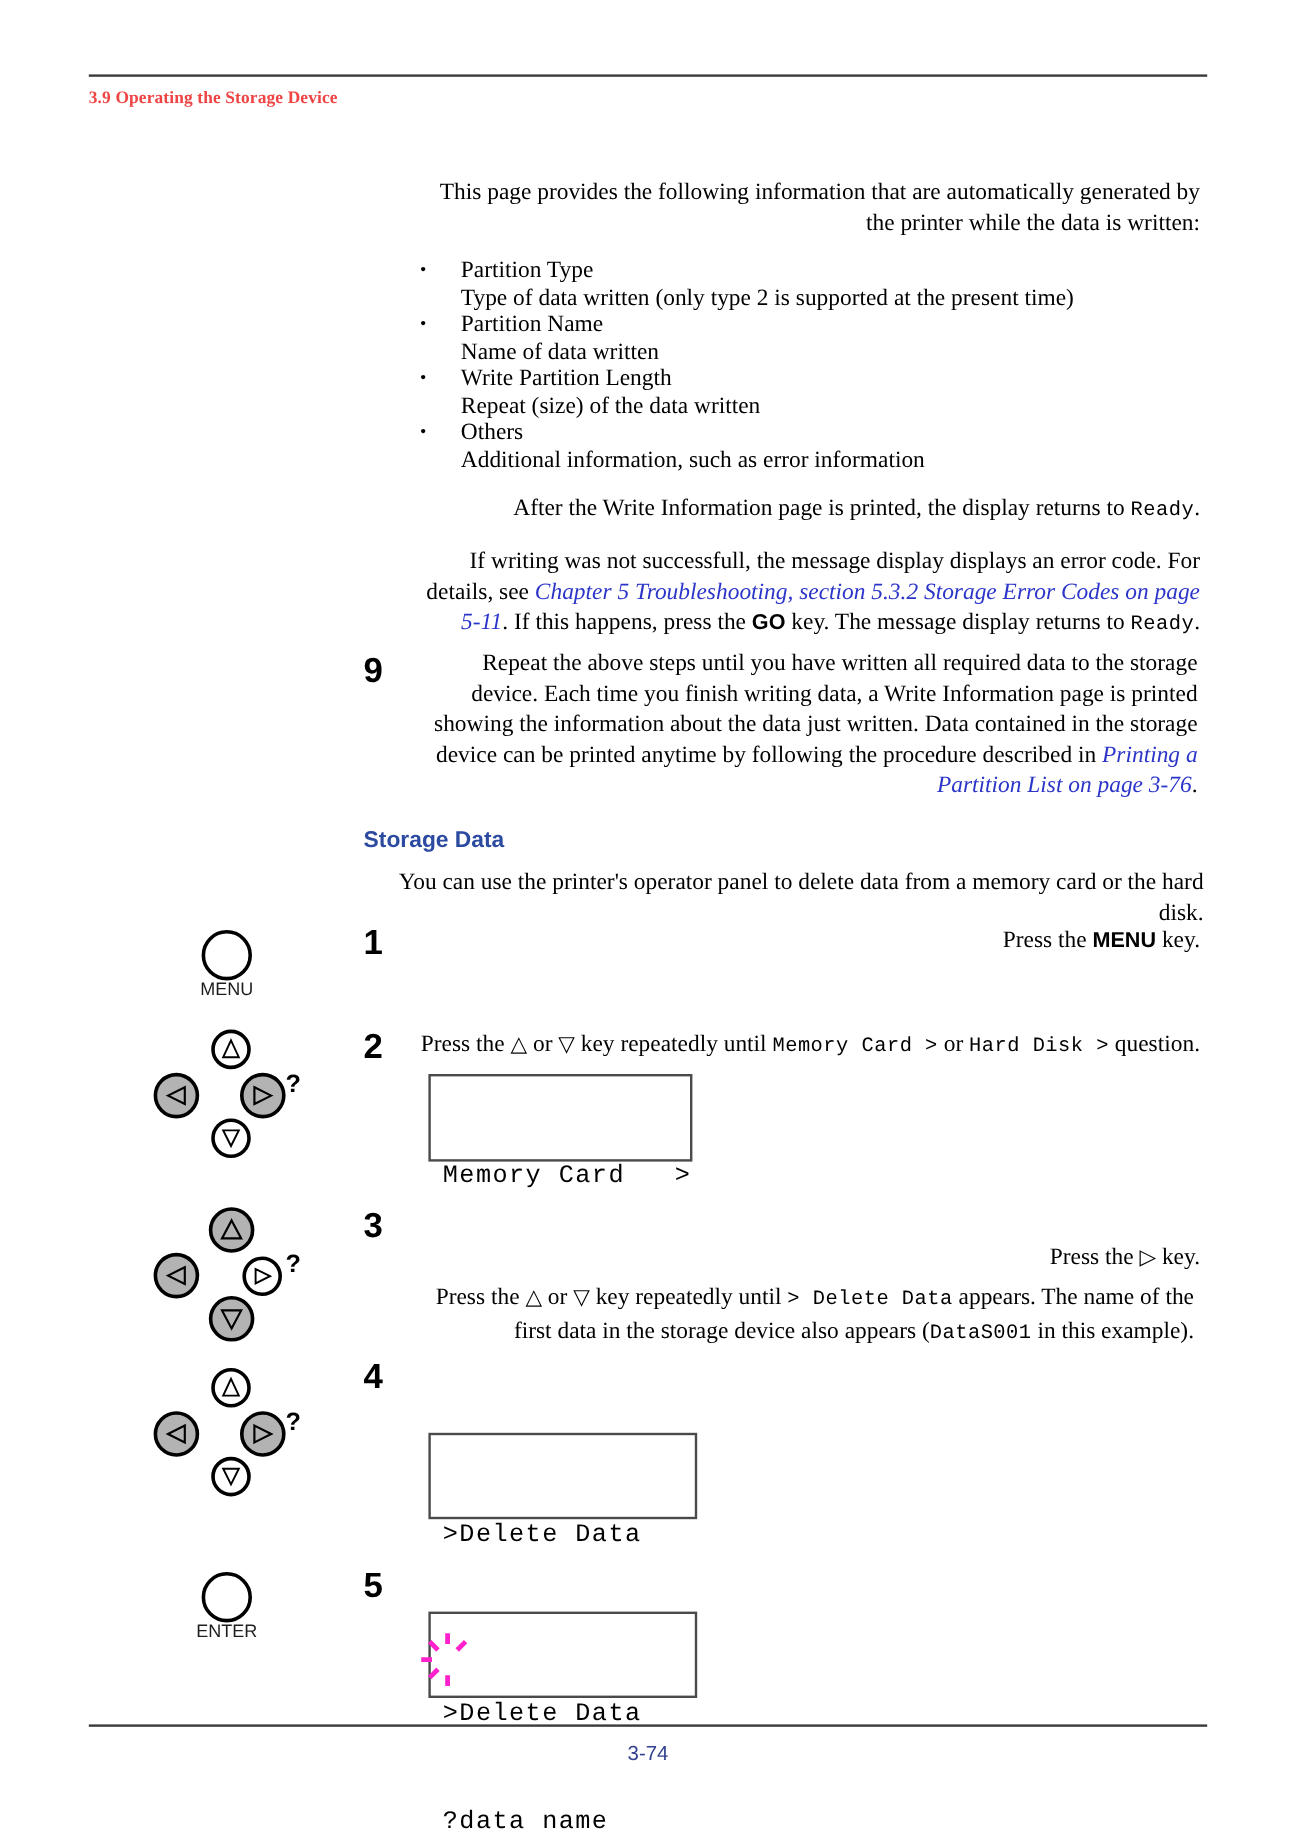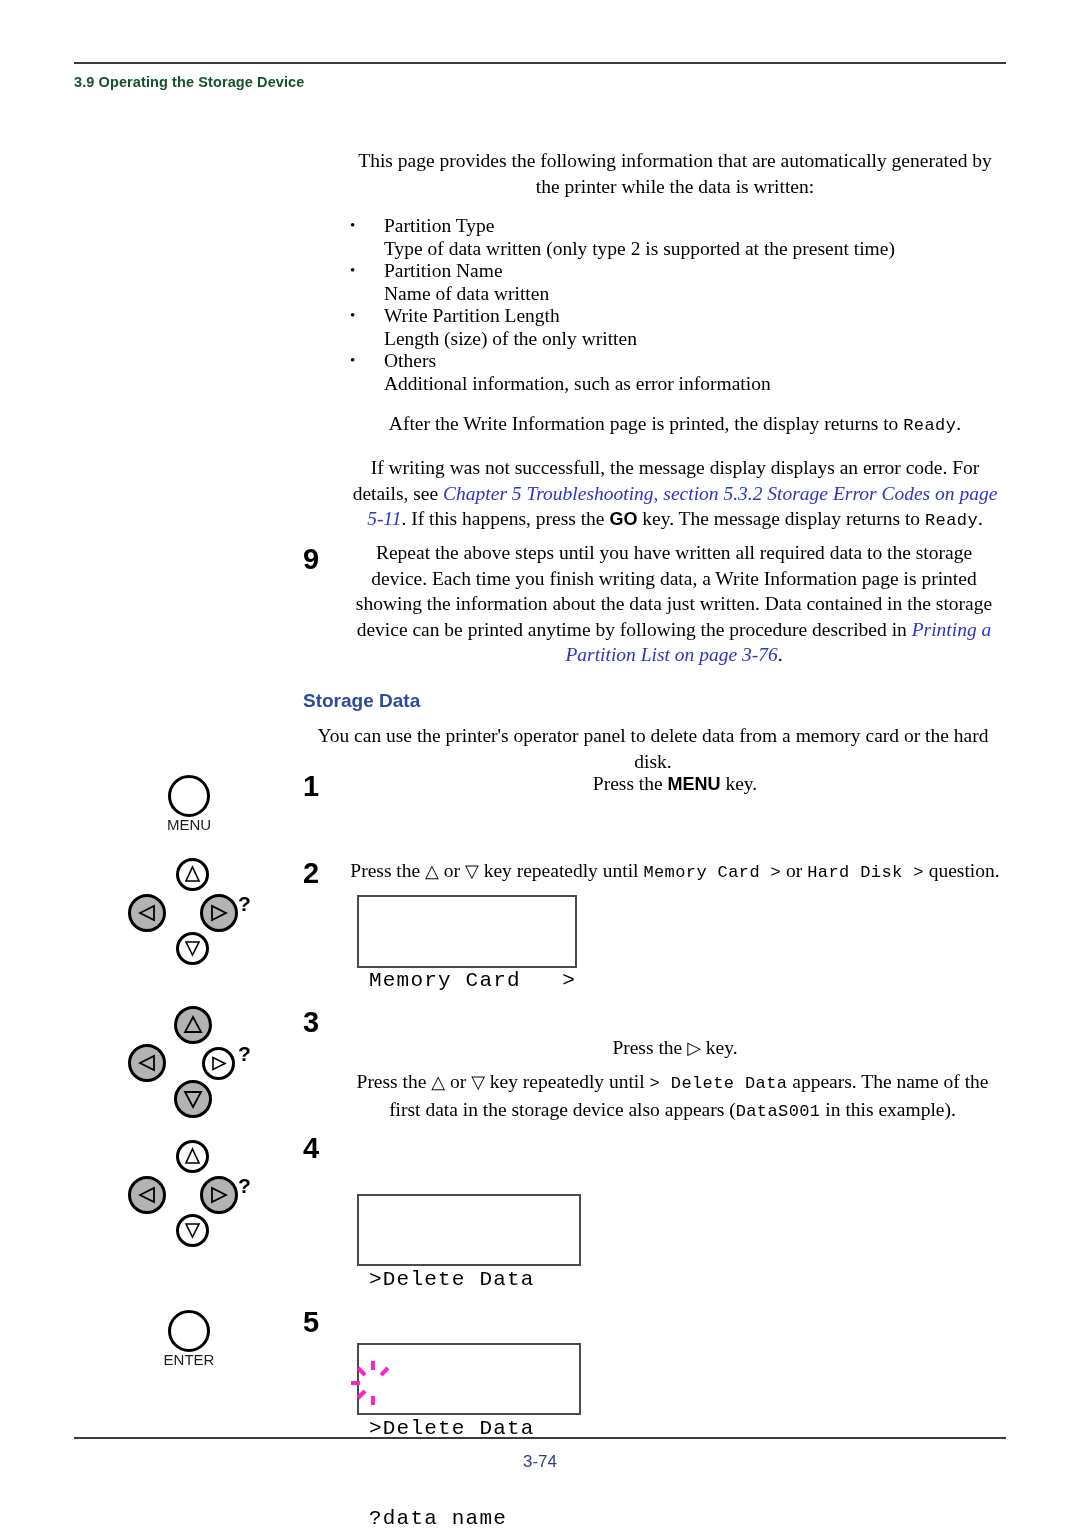--- a/index.html
+++ b/index.html
@@ -27,25 +27,25 @@
     left: 74px;
     top: 62px;
     width: 932px;
     height: 2px;
     background: #3b3b3b;
   }
   .header-title {
     position: absolute;
     left: 74px;
     top: 74px;
-    font-family: Liberation Sans, sans-serif;
+    font-family: Liberation Serif, serif;
     font-weight: bold;
     font-size: 14.5px;
     letter-spacing: 0.1px;
-    color: #14532d;
+    color: #ef4444;
   }
 
   
   .footer-rule {
     position: absolute;
     left: 74px;
     top: 1437px;
     width: 932px;
     height: 2px;
     background: #3b3b3b;
@@ -61,21 +61,21 @@
     color: #32408f;
   }
 
   
   .body-col {
     position: absolute;
     left: 350px;
     width: 650px;
     font-size: 19.5px;
     line-height: 25.5px;
-    text-align: center;
+    text-align: right;
   }
   .mono {
     font-family: "Liberation Mono", "DejaVu Sans Mono", monospace;
     font-size: 17px;
     letter-spacing: 0.4px;
   }
   .lnk {
     color: #2b35c8;
     font-style: italic;
   }
@@ -216,21 +216,21 @@
     <div class="bl">
       <span class="dot">•</span>
       <span>Partition Name</span>
     </div>
     <div class="sub">Name of data written</div>
 
     <div class="bl">
       <span class="dot">•</span>
       <span>Write Partition Length</span>
     </div>
-    <div class="sub">Length (size) of the only written</div>
+    <div class="sub">Repeat (size) of the data written</div>
 
     <div class="bl">
       <span class="dot">•</span>
       <span>Others</span>
     </div>
     <div class="sub">Additional information, such as error information</div>
   </div>
 
   <div class="body-col" style="top:411px;">
     <span>After the Write Information page is printed, the display returns to </span><span class="mono">Ready</span><span>.</span>

